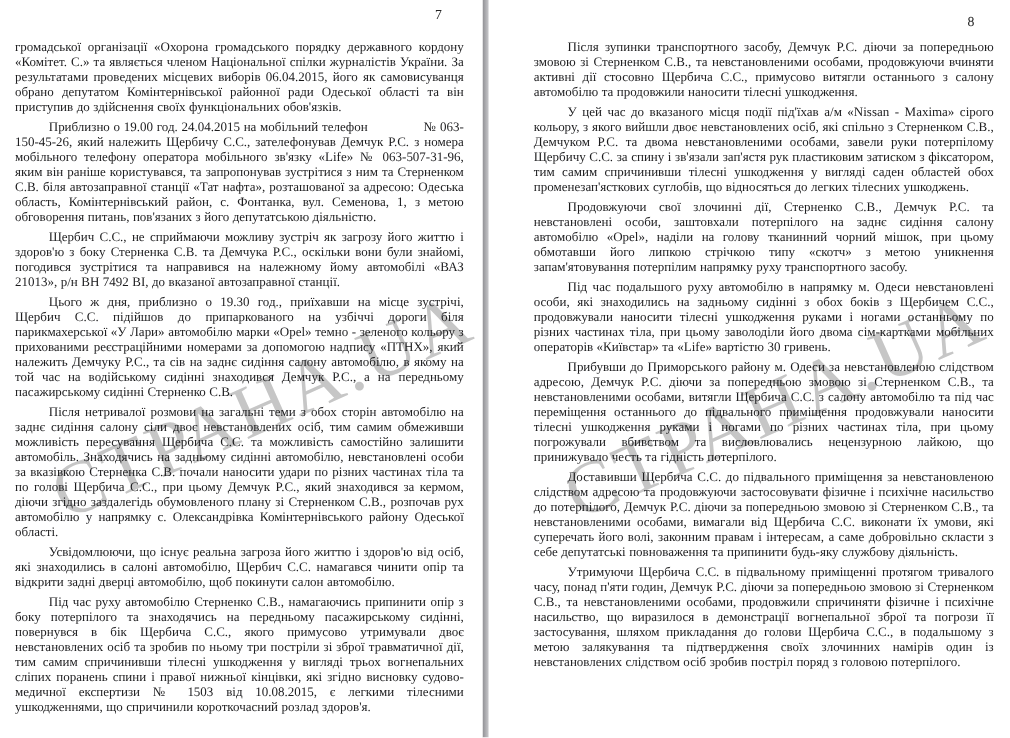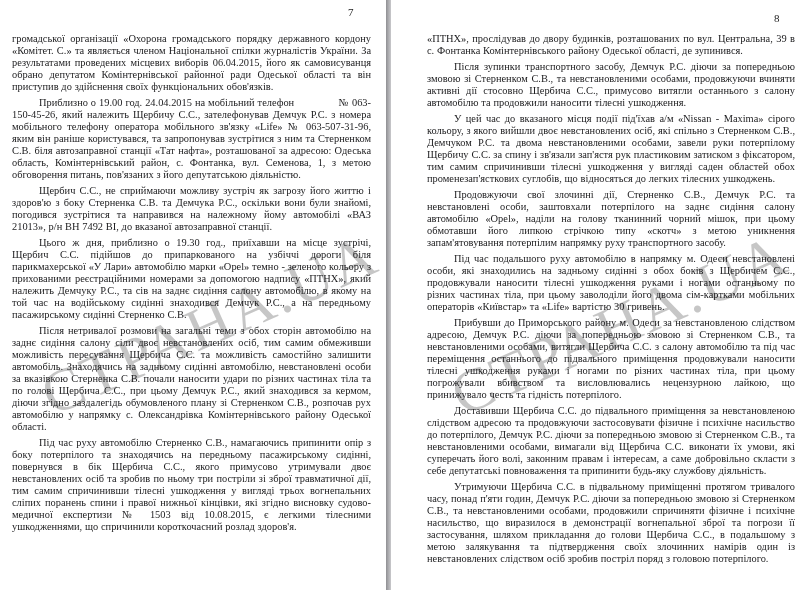--- a/index.html
+++ b/index.html
@@ -84,31 +84,31 @@
 
   <div class="page page-left">
     <div class="watermark">СТРАНА.UA</div>
     <div class="page-number">7</div>
     <div class="textcol">
         <p class="para noindent">громадської організації «Охорона громадського порядку державного кордону «Комітет. С.» та являється членом Національної спілки журналістів України. За результатами проведених місцевих виборів 06.04.2015, його як самовисуванця обрано депутатом Комінтернівської районної ради Одеської області та він приступив до здійснення своїх функціональних обов'язків.</p>
         <p class="para">Приблизно о 19.00 год. 24.04.2015 на мобільний телефон&nbsp;&nbsp;&nbsp;&nbsp;&nbsp;&nbsp;&nbsp;&nbsp;&nbsp;&nbsp;&nbsp;&nbsp;&nbsp;&nbsp; № 063-150-45-26, який належить Щербичу С.С., зателефонував Демчук Р.С. з номера мобільного телефону оператора мобільного зв'язку «Life» № 063-507-31-96, яким він раніше користувався, та запропонував зустрітися з ним та Стерненком С.В. біля автозаправної станції «Тат нафта», розташованої за адресою: Одеська область, Комінтернівський район, с. Фонтанка, вул. Семенова, 1, з метою обговорення питань, пов'язаних з його депутатською діяльністю.</p>
         <p class="para">Щербич С.С., не сприймаючи можливу зустріч як загрозу його життю і здоров'ю з боку Стерненка С.В. та Демчука Р.С., оскільки вони були знайомі, погодився зустрітися та направився на належному йому автомобілі «ВАЗ 21013», р/н ВН 7492 ВІ, до вказаної автозаправної станції.</p>
         <p class="para">Цього ж дня, приблизно о 19.30 год., приїхавши на місце зустрічі, Щербич С.С. підійшов до припаркованого на узбіччі дороги біля парикмахерської «У Лари» автомобілю марки «Opel» темно - зеленого кольору з прихованими реєстраційними номерами за допомогою надпису «ПТНХ», який належить Демчуку Р.С., та сів на заднє сидіння салону автомобілю, в якому на той час на водійському сидінні знаходився Демчук Р.С., а на передньому пасажирському сидінні Стерненко С.В.</p>
         <p class="para">Після нетривалої розмови на загальні теми з обох сторін автомобілю на заднє сидіння салону сіли двоє невстановлених осіб, тим самим обмеживши можливість пересування Щербича С.С. та можливість самостійно залишити автомобіль. Знаходячись на задньому сидінні автомобілю, невстановлені особи за вказівкою Стерненка С.В. почали наносити удари по різних частинах тіла та по голові Щербича С.С., при цьому Демчук Р.С., який знаходився за кермом, діючи згідно заздалегідь обумовленого плану зі Стерненком С.В., розпочав рух автомобілю у напрямку с. Олександрівка Комінтернівського району Одеської області.</p>
+        <p class="para">Усвідомлюючи, що існує реальна загроза його життю і здоров'ю від осіб, які знаходились в салоні автомобілю, Щербич С.С. намагався чинити опір та відкрити задні дверці автомобілю, щоб покинути салон автомобілю.</p>
         <p class="para">Під час руху автомобілю Стерненко С.В., намагаючись припинити опір з боку потерпілого та знаходячись на передньому пасажирському сидінні, повернувся в бік Щербича С.С., якого примусово утримували двоє невстановлених осіб та зробив по ньому три постріли зі зброї травматичної дії, тим самим спричинивши тілесні ушкодження у вигляді трьох вогнепальних сліпих поранень спини і правої нижньої кінцівки, які згідно висновку судово-медичної експертизи № 1503 від 10.08.2015, є легкими тілесними ушкодженнями, що спричинили короткочасний розлад здоров'я.</p>
       </div>
   </div>
 
   <div class="divider"></div>
 
   <div class="page page-right">
     <div class="watermark">СТРАНА.UA</div>
     <div class="page-number">8</div>
     <div class="textcol">
-        <p class="para noindent">«ПТНХ», прослідував до двору будинків, розташованих по вул. Центральна, 39 в с. Фонтанка Комінтернівського району Одеської області, де зупинився.</p>
         <p class="para">Після зупинки транспортного засобу, Демчук Р.С. діючи за попередньою змовою зі Стерненком С.В., та невстановленими особами, продовжуючи вчиняти активні дії стосовно Щербича С.С., примусово витягли останнього з салону автомобілю та продовжили наносити тілесні ушкодження.</p>
         <p class="para">У цей час до вказаного місця події під'їхав а/м «Nissan - Maxima» сірого кольору, з якого вийшли двоє невстановлених осіб, які спільно з Стерненком С.В., Демчуком Р.С. та двома невстановленими особами, завели руки потерпілому Щербичу С.С. за спину і зв'язали зап'ястя рук пластиковим затиском з фіксатором, тим самим спричинивши тілесні ушкодження у вигляді саден областей обох променезап'ясткових суглобів, що відносяться до легких тілесних ушкоджень.</p>
         <p class="para">Продовжуючи свої злочинні дії, Стерненко С.В., Демчук Р.С. та невстановлені особи, заштовхали потерпілого на заднє сидіння салону автомобілю «Opel», наділи на голову тканинний чорний мішок, при цьому обмотавши його липкою стрічкою типу «скотч» з метою уникнення запам'ятовування потерпілим напрямку руху транспортного засобу.</p>
         <p class="para">Під час подальшого руху автомобілю в напрямку м. Одеси невстановлені особи, які знаходились на задньому сидінні з обох боків з Щербичем С.С., продовжували наносити тілесні ушкодження руками і ногами останньому по різних частинах тіла, при цьому заволоділи його двома сім-картками мобільних операторів «Київстар» та «Life» вартістю 30 гривень.</p>
         <p class="para">Прибувши до Приморського району м. Одеси за невстановленою слідством адресою, Демчук Р.С. діючи за попередньою змовою зі Стерненком С.В., та невстановленими особами, витягли Щербича С.С. з салону автомобілю та під час переміщення останнього до підвального приміщення продовжували наносити тілесні ушкодження руками і ногами по різних частинах тіла, при цьому погрожували вбивством та висловлювались нецензурною лайкою, що принижувало честь та гідність потерпілого.</p>
         <p class="para">Доставивши Щербича С.С. до підвального приміщення за невстановленою слідством адресою та продовжуючи застосовувати фізичне і психічне насильство до потерпілого, Демчук Р.С. діючи за попередньою змовою зі Стерненком С.В., та невстановленими особами, вимагали від Щербича С.С. виконати їх умови, які суперечать його волі, законним правам і інтересам, а саме добровільно скласти з себе депутатські повноваження та припинити будь-яку службову діяльність.</p>
         <p class="para">Утримуючи Щербича С.С. в підвальному приміщенні протягом тривалого часу, понад п'яти годин, Демчук Р.С. діючи за попередньою змовою зі Стерненком С.В., та невстановленими особами, продовжили спричиняти фізичне і психічне насильство, що виразилося в демонстрації вогнепальної зброї та погрози її застосування, шляхом прикладання до голови Щербича С.С., в подальшому з метою залякування та підтвердження своїх злочинних намірів один із невстановлених слідством осіб зробив постріл поряд з головою потерпілого.</p>
       </div>
   </div>
 

